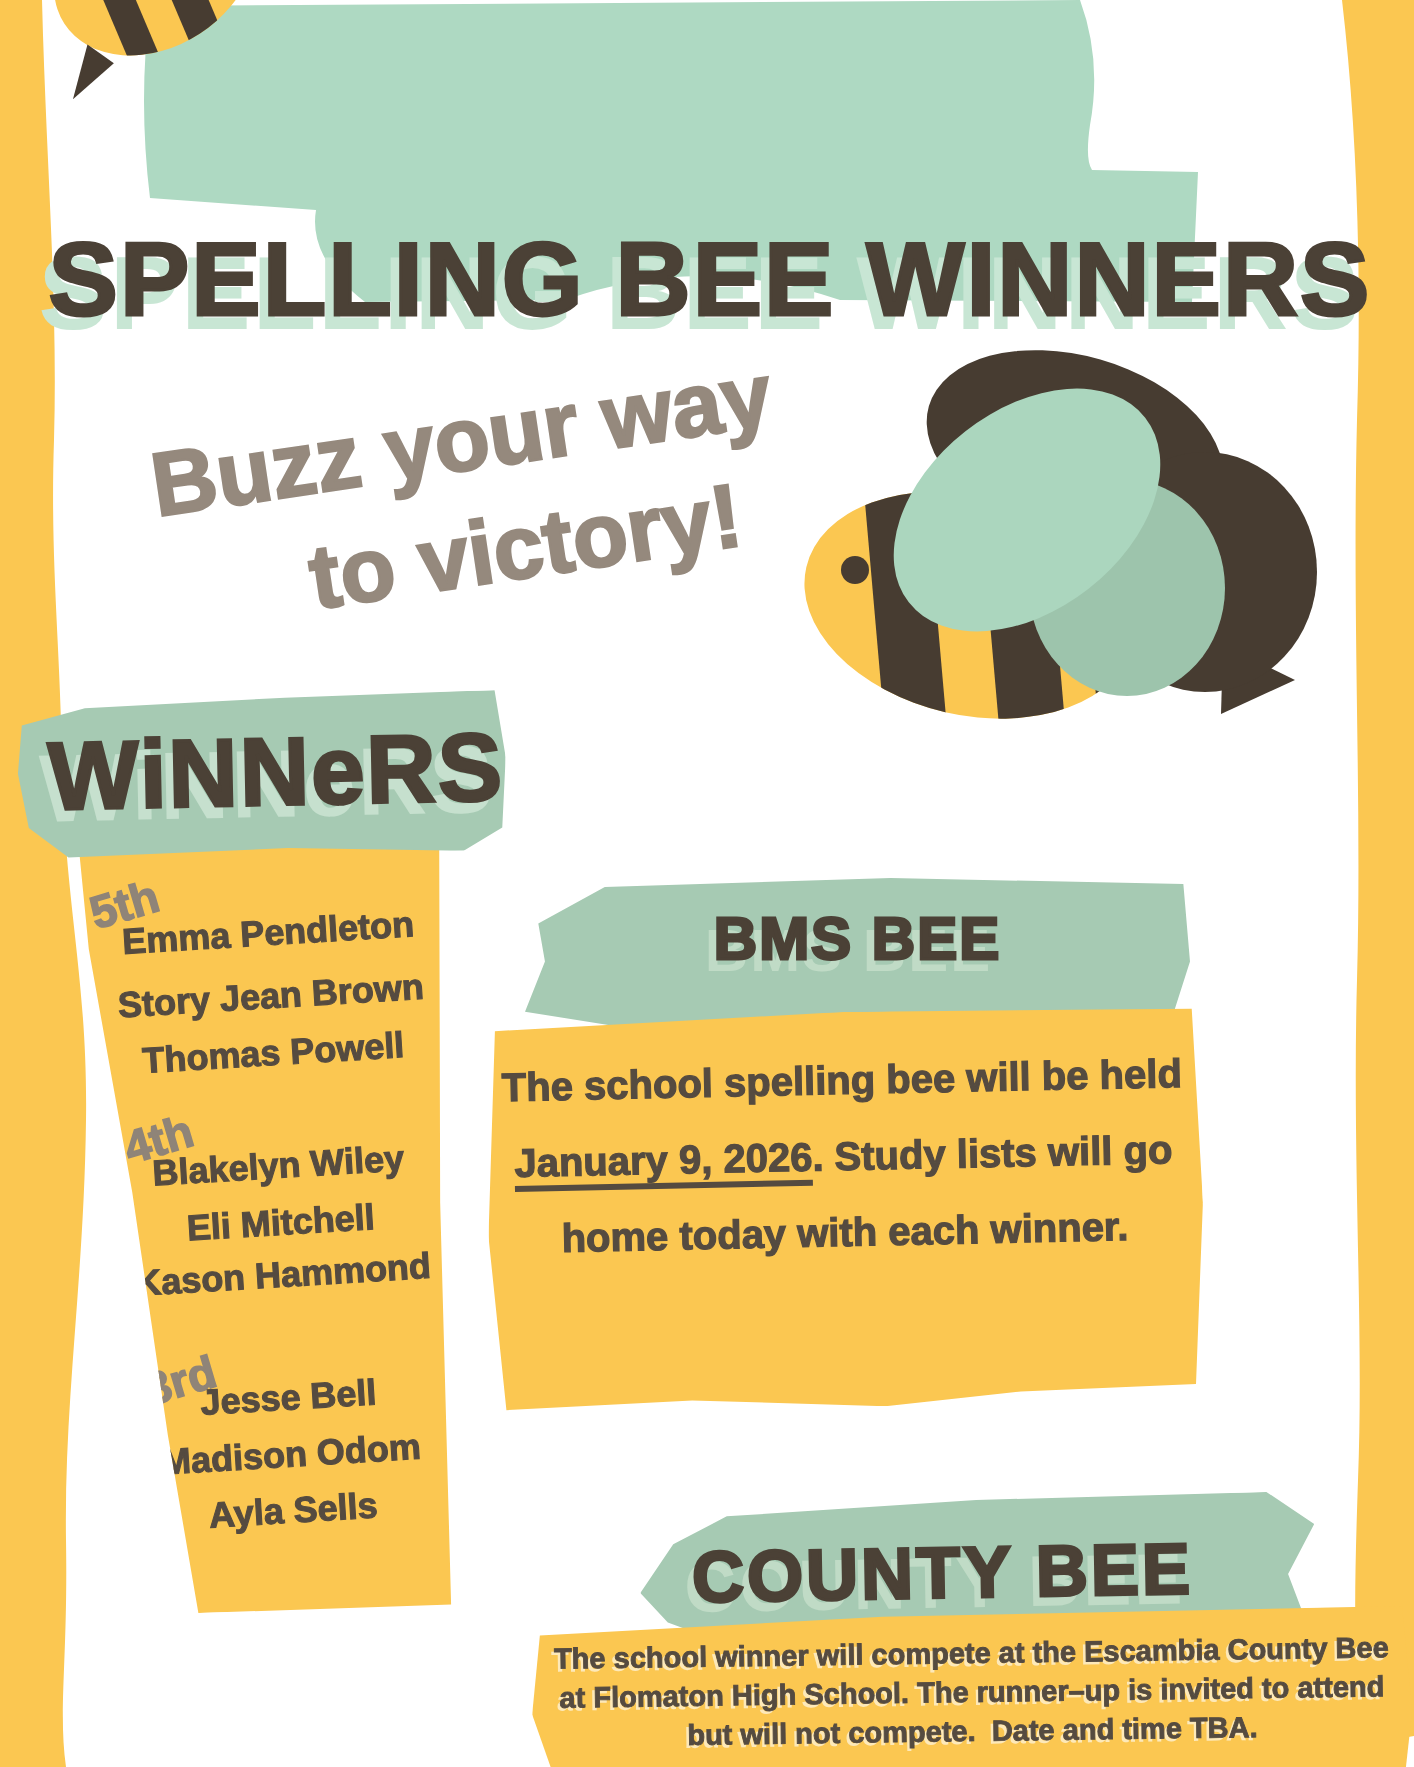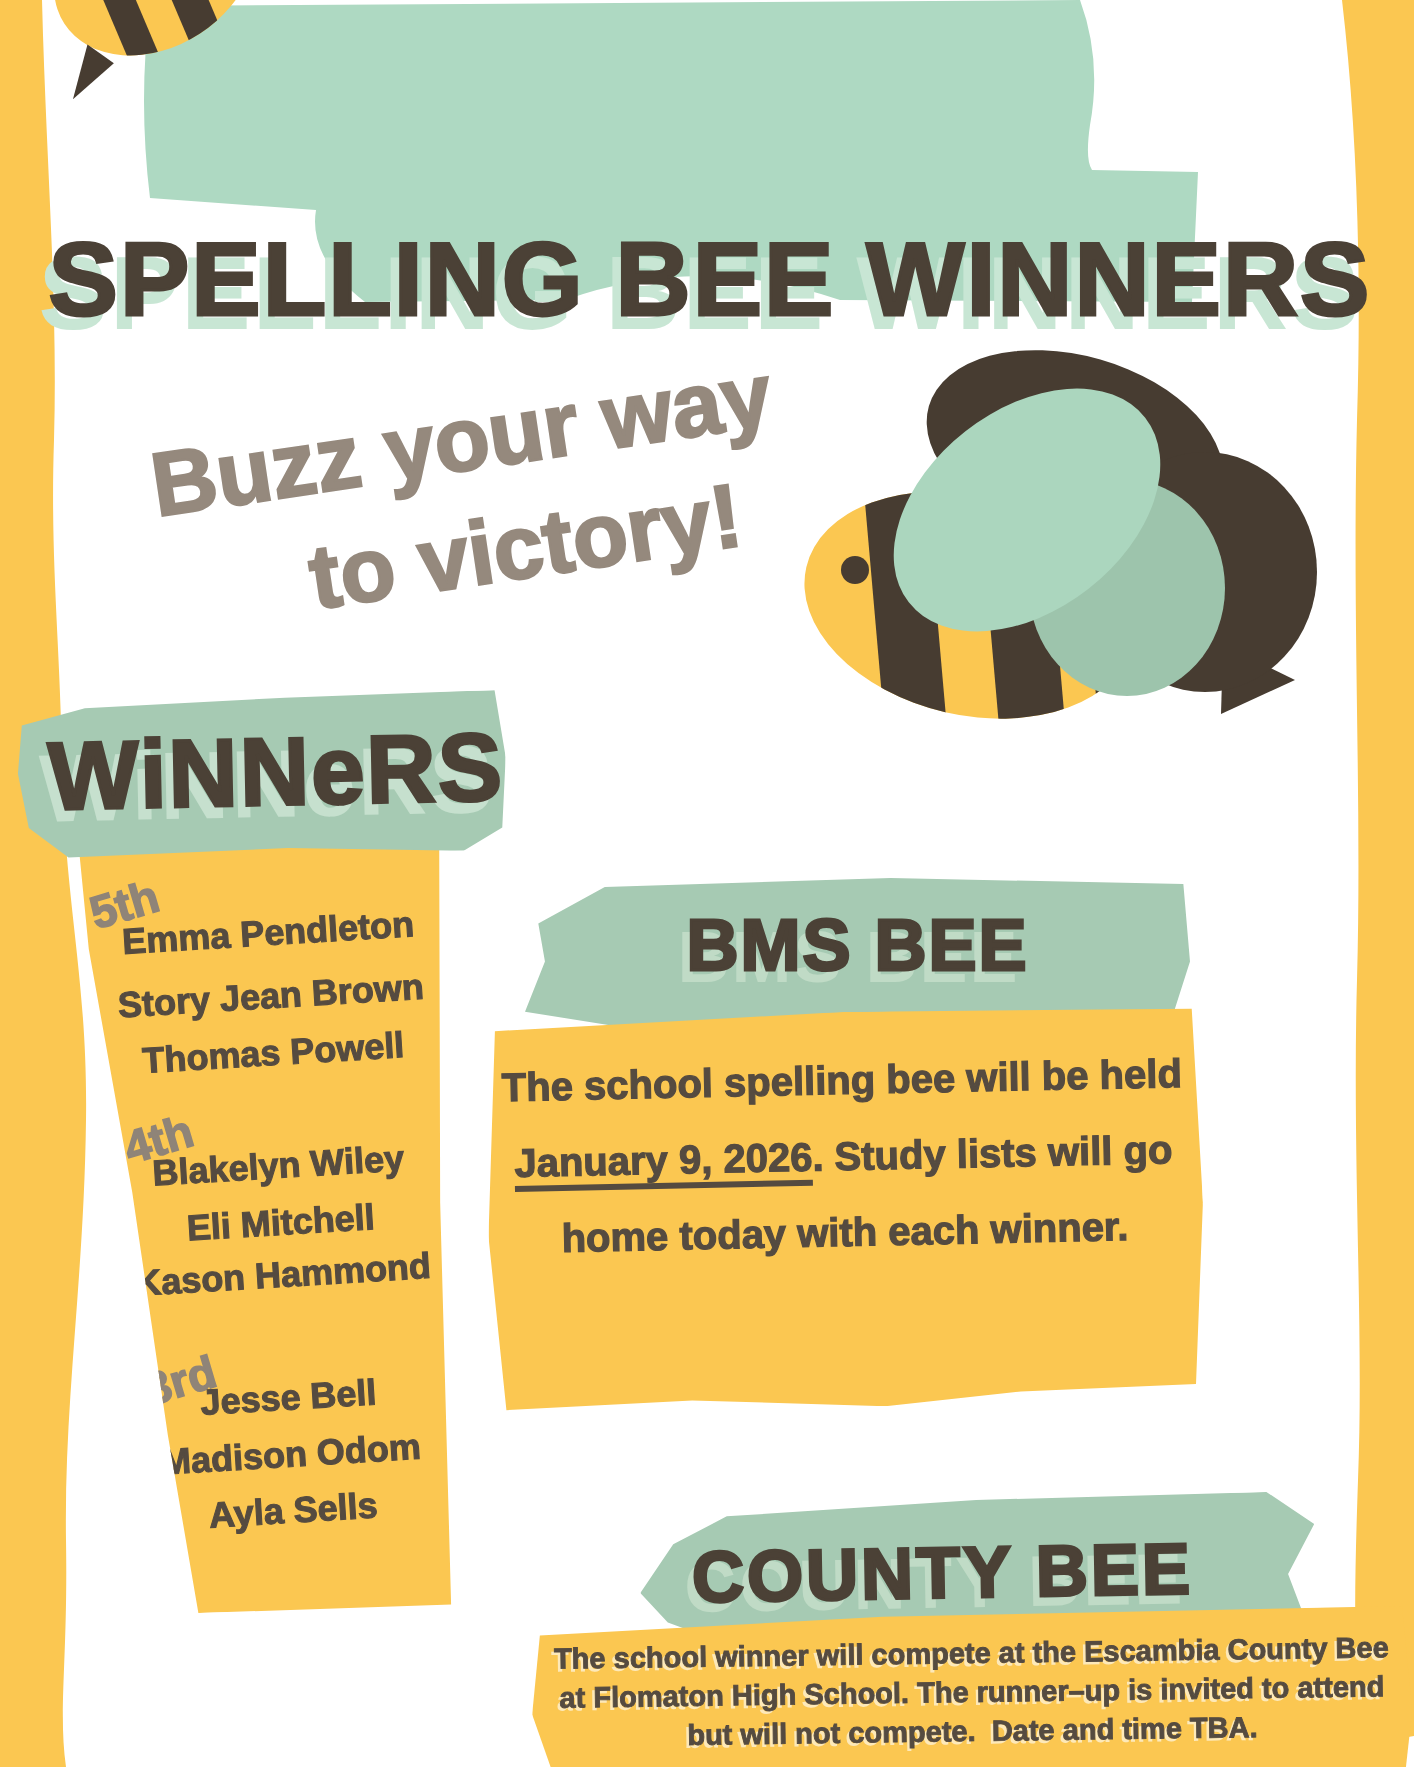--- a/index.html
+++ b/index.html
@@ -31,21 +31,21 @@
   }
   .winners-heading{
     left:30px;top:22px;width:430px;text-align:center;font-size:96px;
     text-shadow:-9px 12px 0 #C6E0CE;
   }
   .bms-block{
     left:525px;top:878px;width:665px;height:152px;
     clip-path:polygon(2% 30%,12% 6%,55% 0%,99% 4%,100% 55%,97% 96%,60% 100%,13% 97%,0% 88%,3% 55%);
   }
   .bms-heading{
-    left:0;top:26px;width:100%;text-align:center;font-size:72px;
+    left:0;top:26px;width:100%;text-align:center;font-size:60px;
     text-shadow:-9px 12px 0 #C0DBC6;
   }
   .county-block{
     left:640px;top:1497px;width:675px;height:150px;transform:rotate(-1deg);
     clip-path:polygon(0% 60%,5% 28%,13% 10%,50% 2%,93% 0%,100% 22%,96% 55%,98% 80%,88% 98%,40% 100%,12% 94%,4% 80%);
   }
   .county-heading{
     left:0;top:34px;width:100%;text-align:center;font-size:72px;text-indent:-70px;
     letter-spacing:3px;text-shadow:-8px 10px 0 #C0DBC6;
   }

